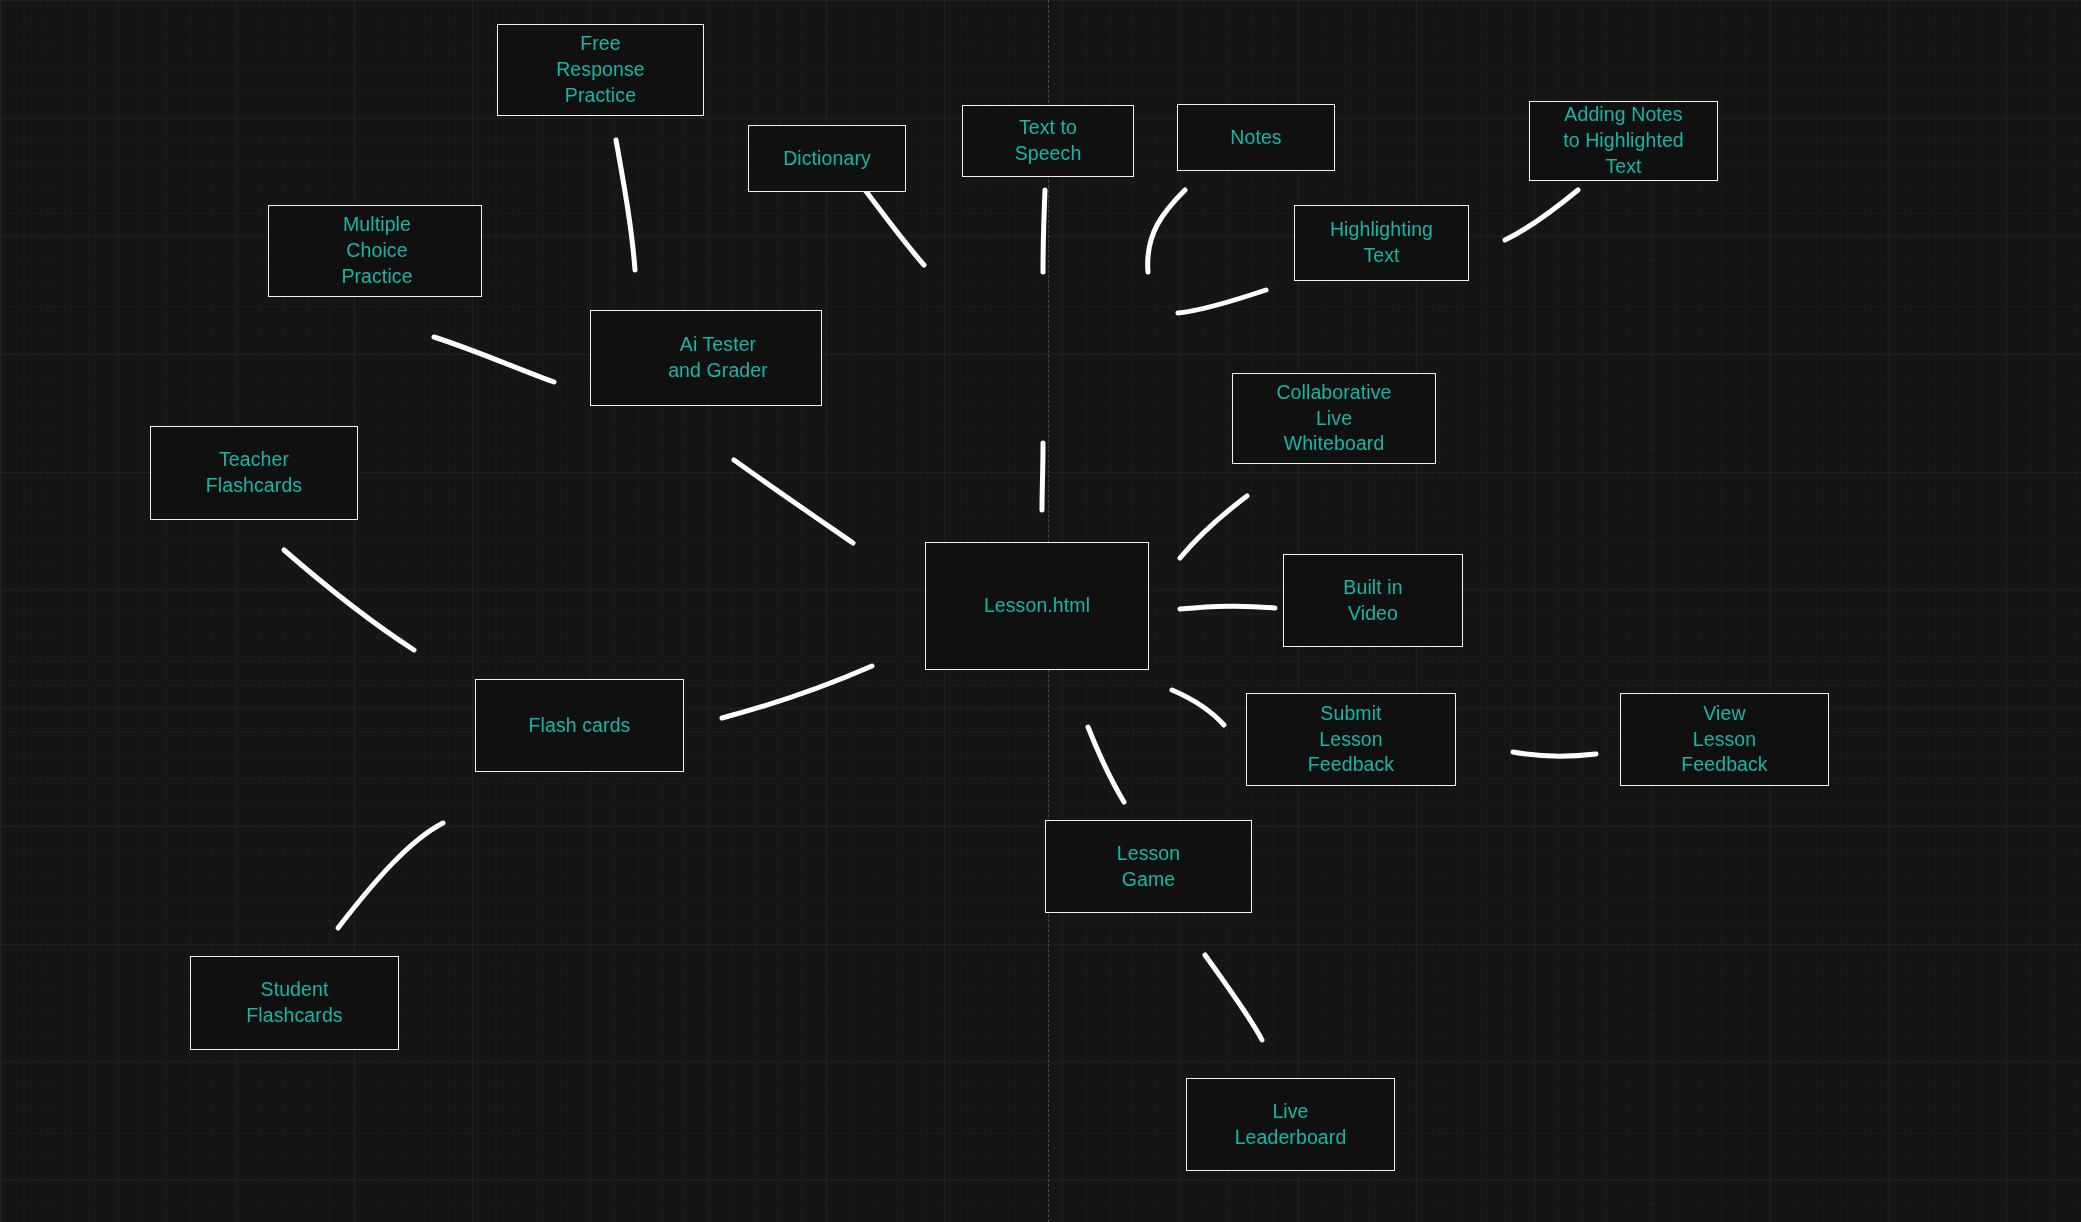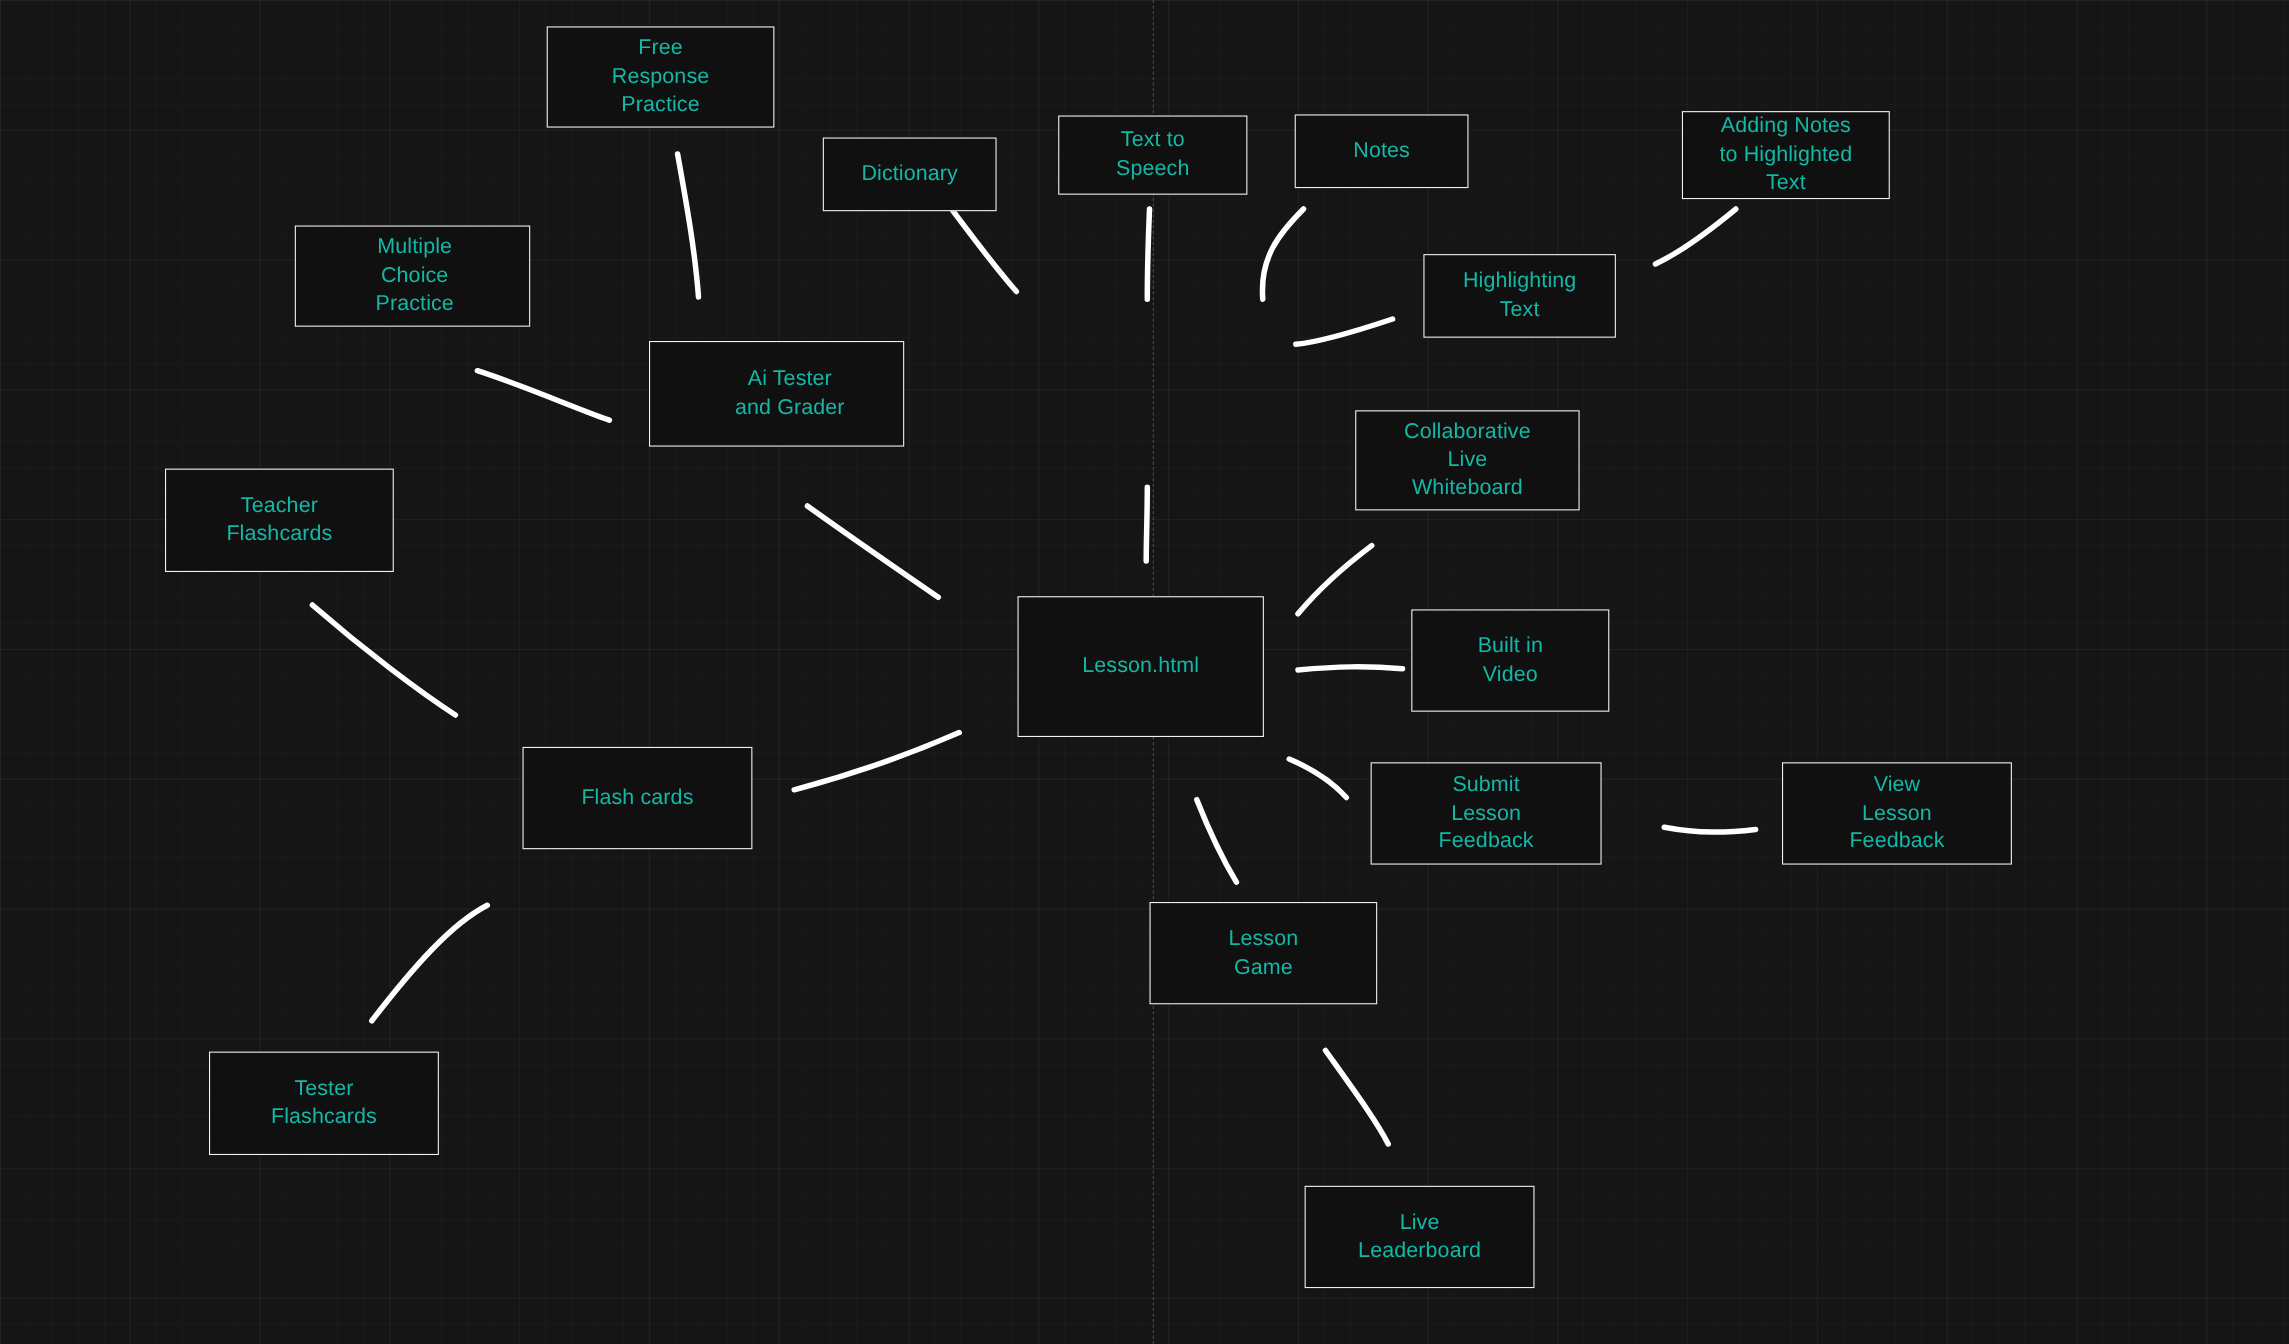--- a/index.html
+++ b/index.html
@@ -86,38 +86,38 @@
     <div class="node" style="left: 748px; top: 125px; width: 158px; height: 67px;">Dictionary</div>
     <div class="node" style="left: 962px; top: 105px; width: 172px; height: 72px;">Text to
 Speech</div>
     <div class="node" style="left: 1177px; top: 104px; width: 158px; height: 67px;">Notes</div>
     <div class="node" style="left: 1529px; top: 101px; width: 189px; height: 80px; text-align: center;">Adding Notes
 to Highlighted
 Text</div>
     <div class="node" style="left: 268px; top: 205px; width: 214px; height: 92px; padding-left: 12px;">Multiple
 Choice
 Practice</div>
-    <div class="node" style="left: 1294px; top: 231px; width: 175px; height: 76px;">Highlighting
+    <div class="node" style="left: 1294px; top: 205px; width: 175px; height: 76px;">Highlighting
 Text</div>
     <div class="node" style="left: 590px; top: 310px; width: 232px; height: 96px; padding-left: 32px;">Ai Tester
 and Grader</div>
     <div class="node" style="left: 1232px; top: 373px; width: 204px; height: 91px;">Collaborative
 Live
 Whiteboard</div>
     <div class="node" style="left: 150px; top: 426px; width: 208px; height: 94px;">Teacher
 Flashcards</div>
     <div class="node" style="left: 1283px; top: 554px; width: 180px; height: 93px;">Built in
 Video</div>
     <div class="node" style="left: 925px; top: 542px; width: 224px; height: 128px;">Lesson.html</div>
     <div class="node" style="left: 475px; top: 679px; width: 209px; height: 93px;">Flash cards</div>
     <div class="node" style="left: 1246px; top: 693px; width: 210px; height: 93px;">Submit
 Lesson
 Feedback</div>
     <div class="node" style="left: 1620px; top: 693px; width: 209px; height: 93px;">View
 Lesson
 Feedback</div>
     <div class="node" style="left: 1045px; top: 820px; width: 207px; height: 93px;">Lesson
 Game</div>
-    <div class="node" style="left: 190px; top: 956px; width: 209px; height: 94px;">Tester
+    <div class="node" style="left: 190px; top: 956px; width: 209px; height: 94px;">Student
 Flashcards</div>
     <div class="node" style="left: 1186px; top: 1078px; width: 209px; height: 93px;">Live
 Leaderboard</div>
   </div>
 
 </body></html>

